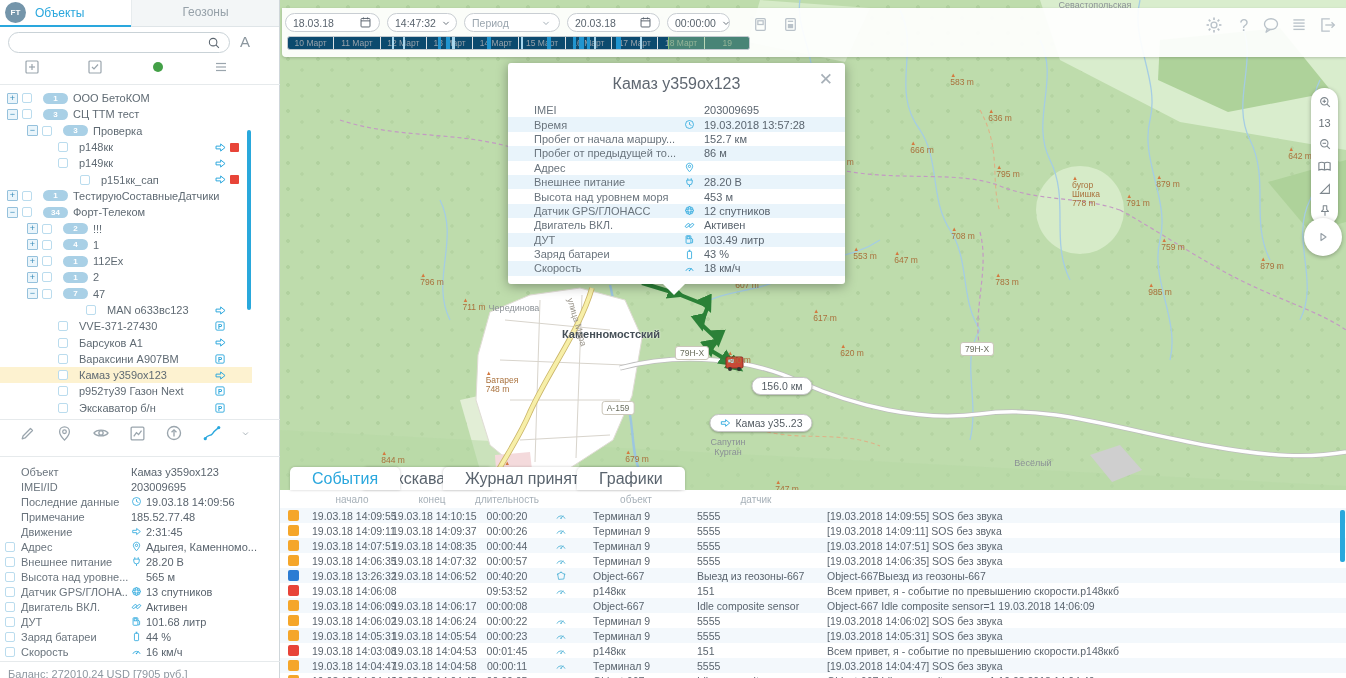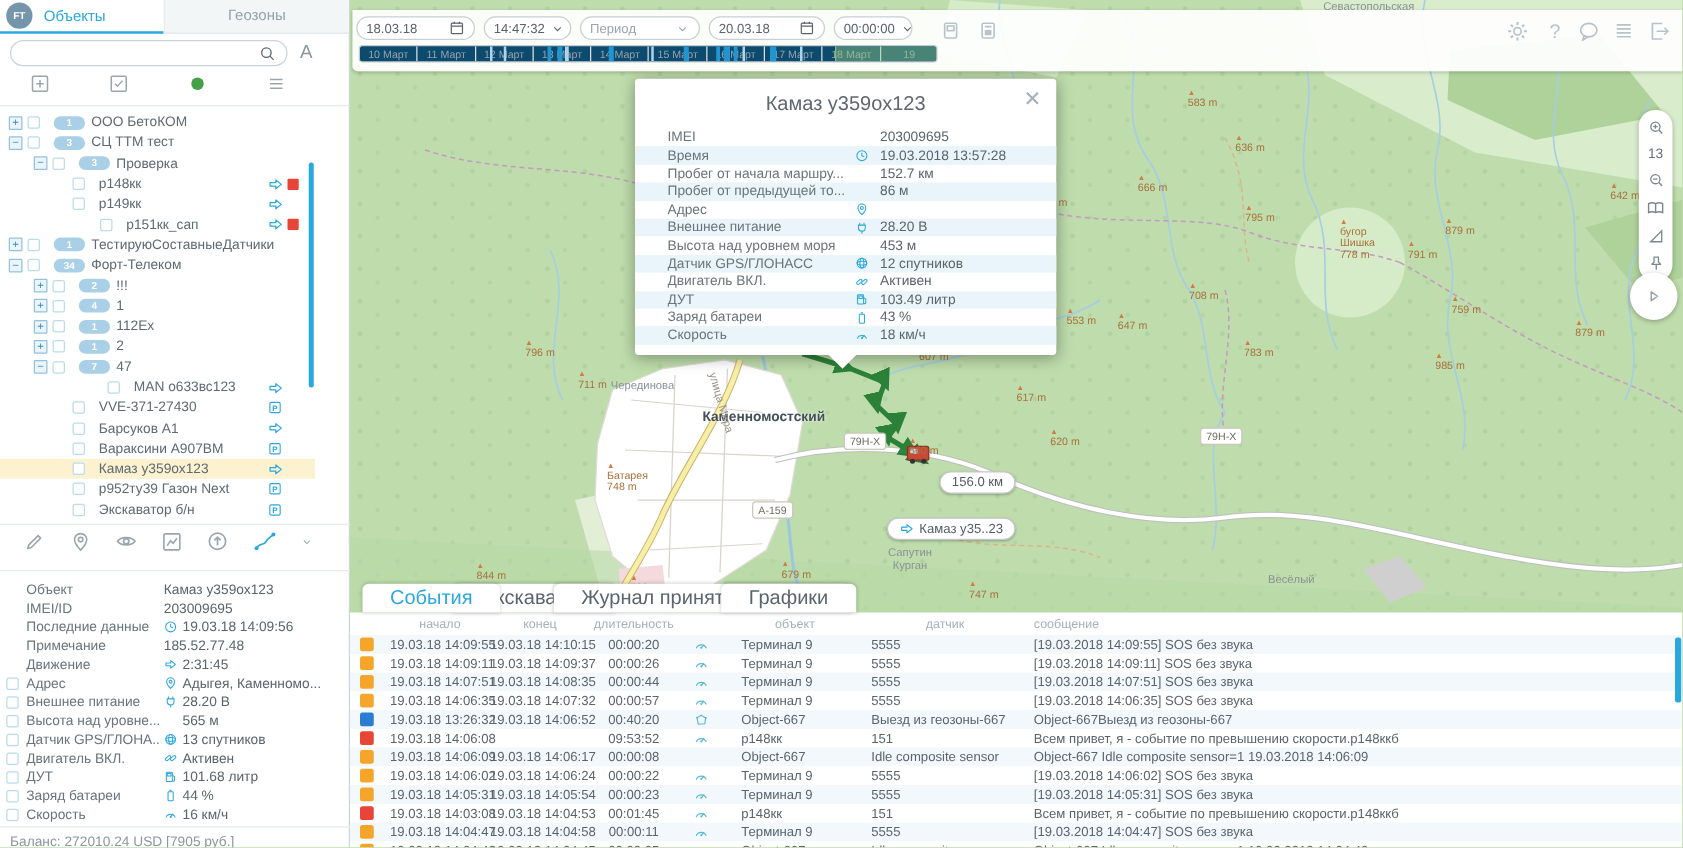--- a/index.html
+++ b/index.html
@@ -191,21 +191,21 @@
       <span class="peak" style="left:572px;top:343px">620 m</span>
       <span class="peak" style="left:459px;top:350px">560 m</span>
       <span class="peak" style="left:152px;top:272px">796 m</span>
       <span class="peak" style="left:194px;top:297px">711 m</span>
       <span class="peak" style="left:1020px;top:146px">642 m</span>
       <span class="peak" style="left:222px;top:370px">Батарея
 748 m</span>
       <span class="peak" style="left:113px;top:450px">844 m</span>
       <span class="peak" style="left:236px;top:460px">702 m</span>
       <span class="peak" style="left:357px;top:449px">679 m</span>
-      <span class="peak" style="left:507px;top:465px">747 m</span>
+      <span class="peak" style="left:507px;top:479px">747 m</span>
     </div>
 
   <div id="popup">
     <div id="popupTitle">Камаз у359ох123</div>
     <div id="popupClose">✕</div>
     <div id="popupRows">
         <div class="prow">
           <span class="pl">IMEI</span>
           <span class="pi"></span>
           <span>203009695</span>
@@ -910,21 +910,20 @@
   </div>
 <div id="tablePanel">
   <div id="thead" class="tgrid">
       <div></div>
       <div>начало</div>
       <div>конец</div>
       <div>длительность</div>
       <div></div>
       <div>объект</div>
       <div>датчик</div>
-      <div class="l">сообщение</div>
     </div>
   <div id="tbody">
       <div class="erow tgrid">
         <div>
           <div class="sq" style="background:#f5a62a"></div>
         </div>
         <div>19.03.18 14:09:55</div>
         <div>19.03.18 14:10:15</div>
         <div class="dur">00:00:20</div>
         <div class="eic">

